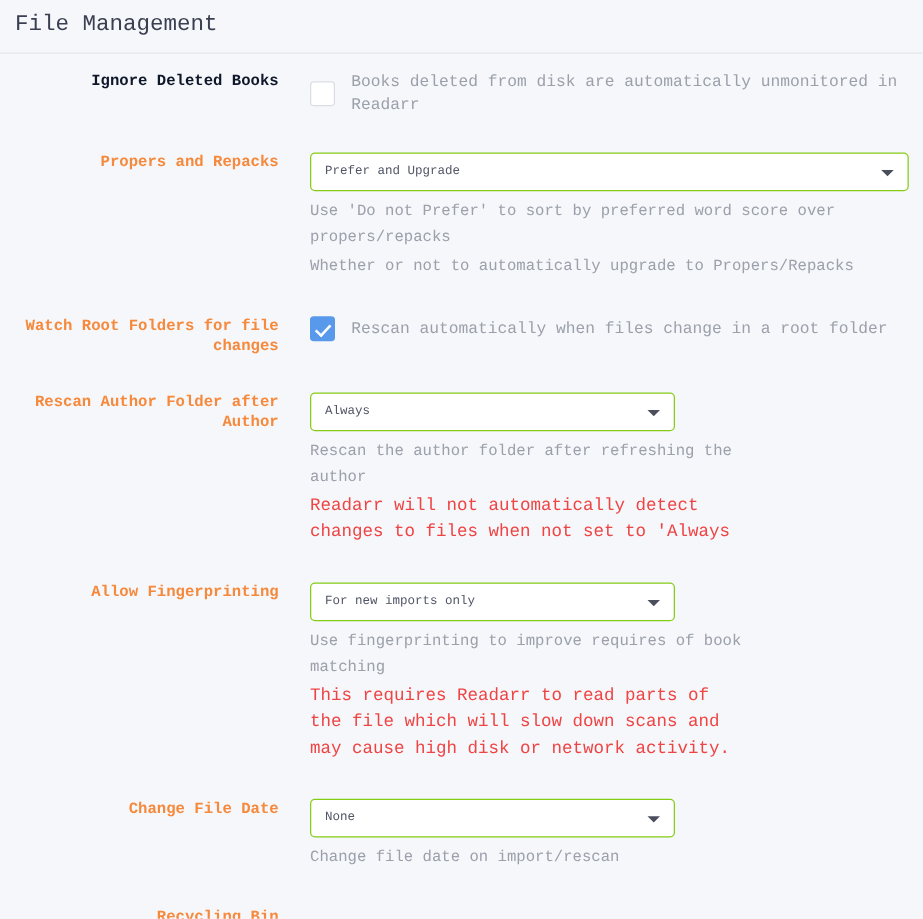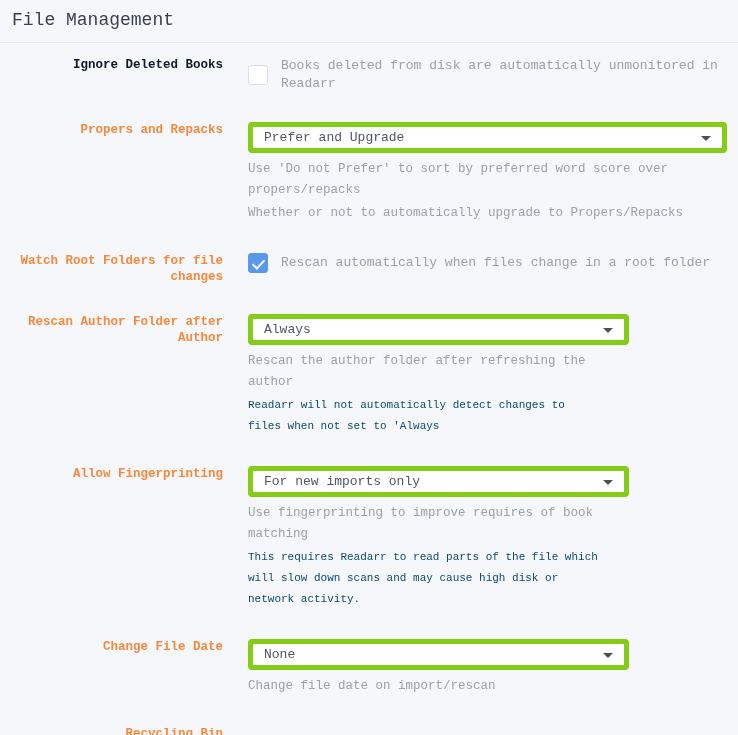--- a/index.html
+++ b/index.html
@@ -78,30 +78,30 @@
     font-size: 13px;
     color: #9ba0ab;
     line-height: 18px;
   }
 
   
   .select {
     position: relative;
     height: 31px;
     background: #ffffff;
-    border: 5px solid #84cc16;
+    border: 1px solid #84cc16;
     border-radius: 4px;
     display: flex;
     align-items: center;
     padding: 0 26px 0 11px;
-    font-size: 13px;
+    font-size: 10px;
     color: #515565;
   }
   .select.wide  { width: 479px; }
-  .select.narrow{ width: 381px; }
+  .select.narrow{ width: 292px; }
   .caret {
     position: absolute;
     right: 11px; top: 50%;
     margin-top: -2px;
     width: 0; height: 0;
     border-left: 5px solid transparent;
     border-right: 5px solid transparent;
     border-top: 5px solid #4b4f5c;
   }
 
@@ -136,22 +136,22 @@
 
   
   .help {
     font-size: 12.5px;
     color: #9ba0ab;
     line-height: 21px;
     margin-top: 6px;
     max-width: 352px;
   }
   .warn {
-    font-size: 11px;
-    color: #0c4a6e;
+    font-size: 14px;
+    color: #ef4444;
     line-height: 21px;
     margin-top: 2px;
     max-width: 352px;
   }
   .help.wide, .warn.wide { max-width: 470px; }
   .help + .help { margin-top: 2px; }
   .spacer-md { height: 29px; }
 </style>
 </head>
 <body>

